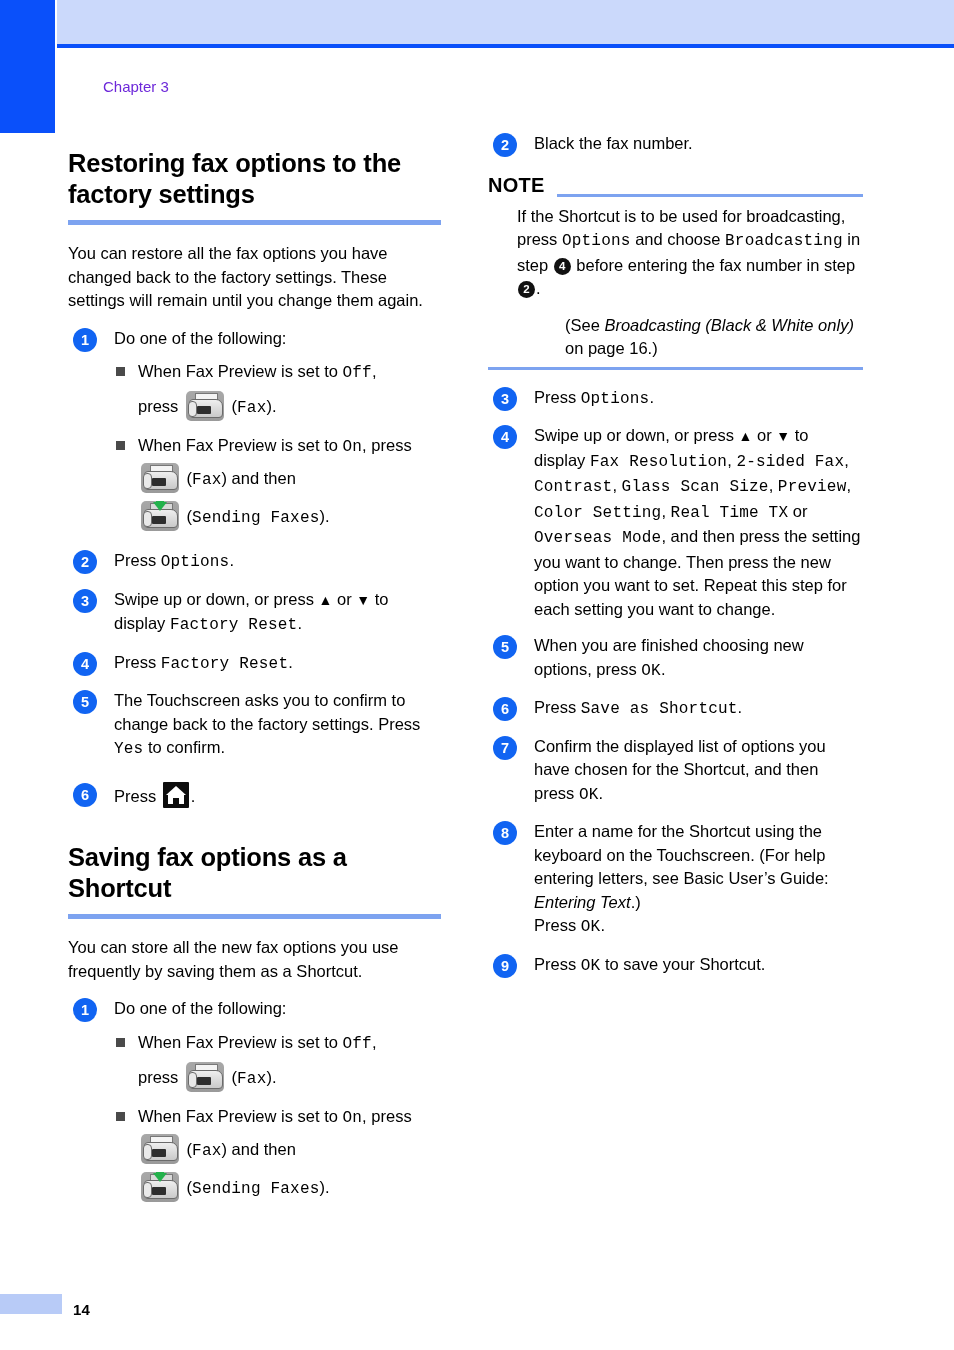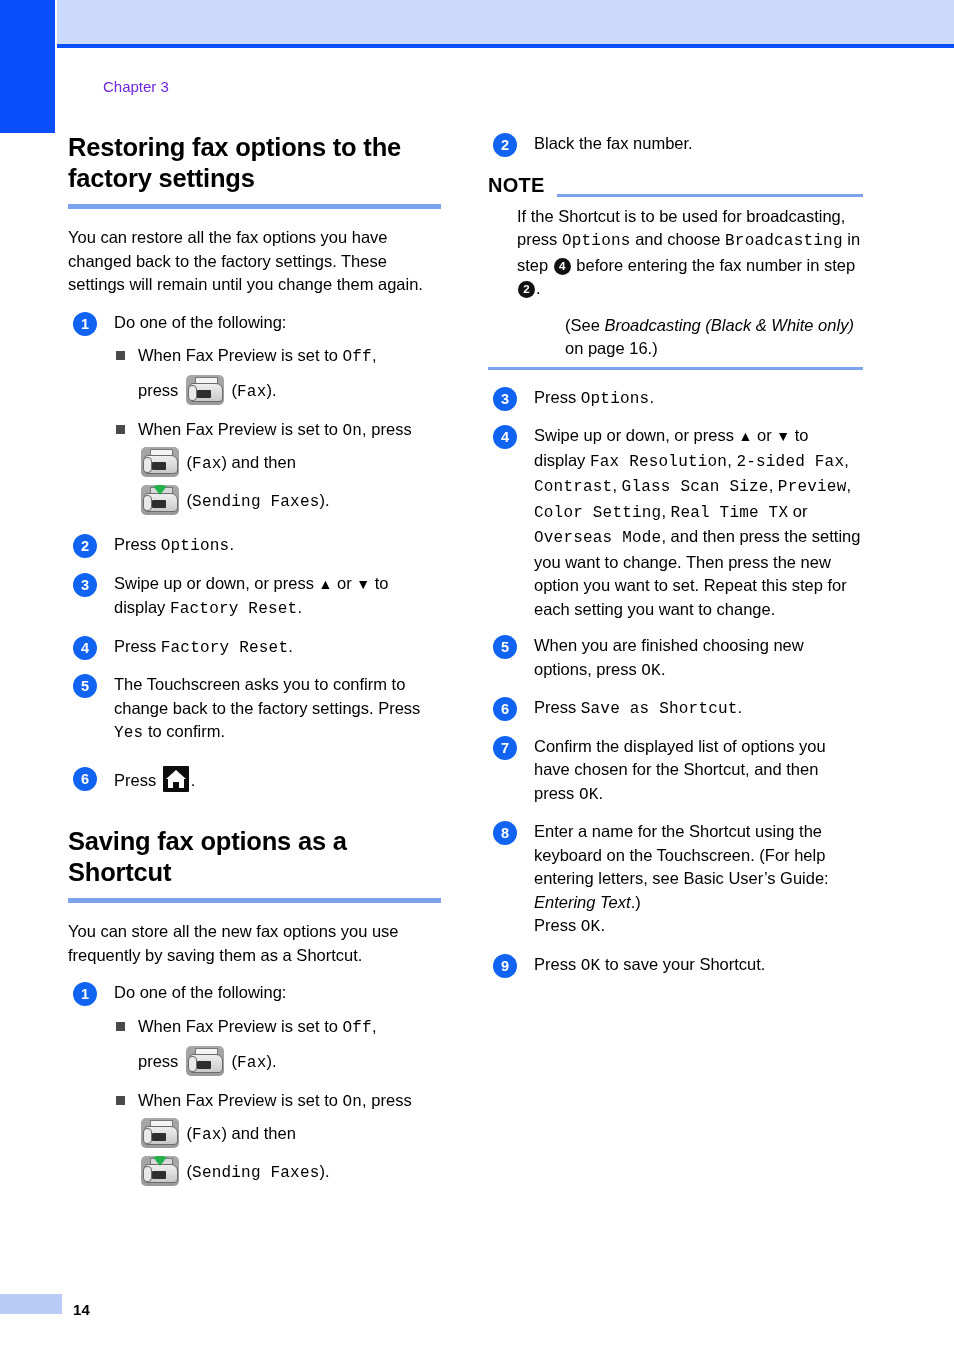--- a/index.html
+++ b/index.html
@@ -67,21 +67,21 @@
     top: 0;
   }
   .col-left  { left: 68px;  width: 373px; }
   .col-right { left: 488px; width: 375px; }
 
   
   h2.section-title {
     font-size: 25.5px;
     line-height: 31px;
     font-weight: bold;
-    margin: 0 0 0 0;
+    margin: 16px 0 0 0;
     letter-spacing: -0.2px;
   }
   .section-rule {
     height: 5px;
     background: #7da3f0;
     margin-top: 10px;
     margin-bottom: 17px;
   }
 
   p.body-text {

